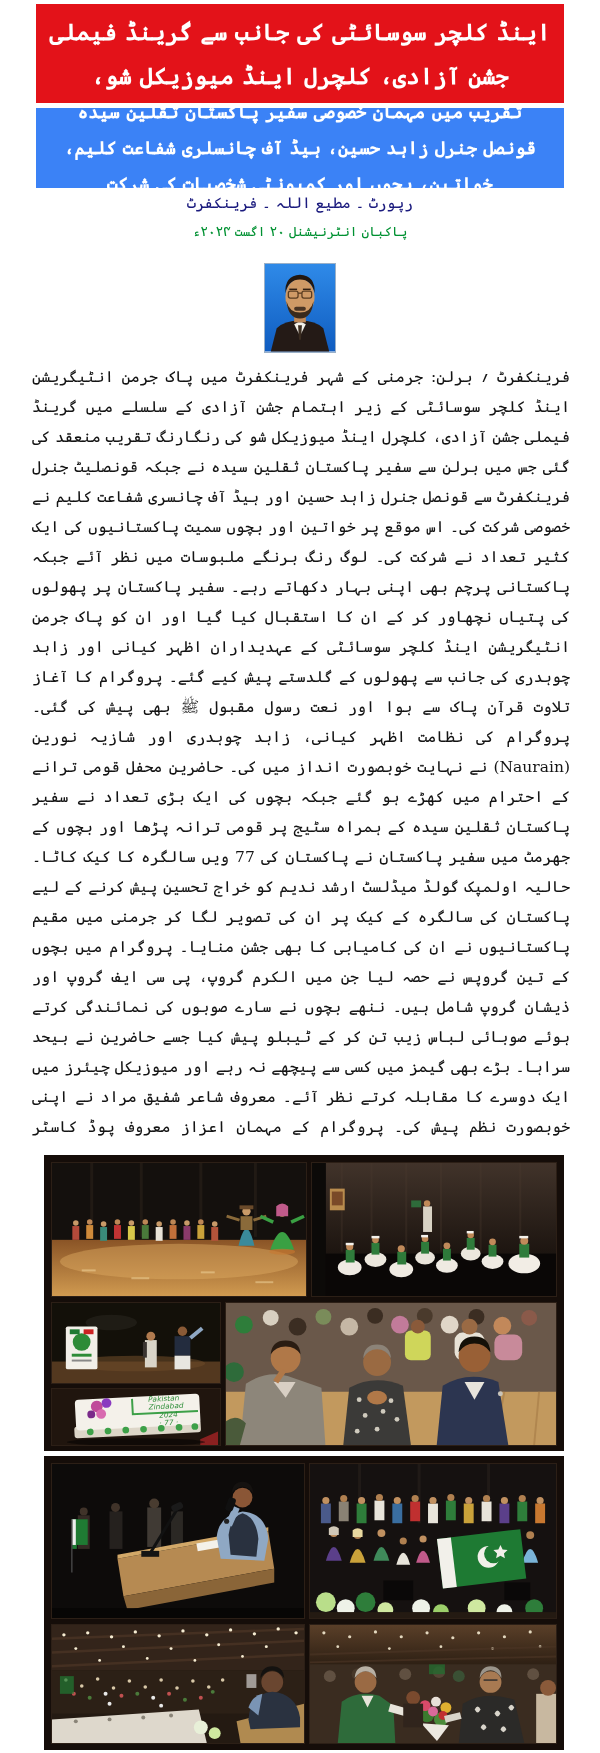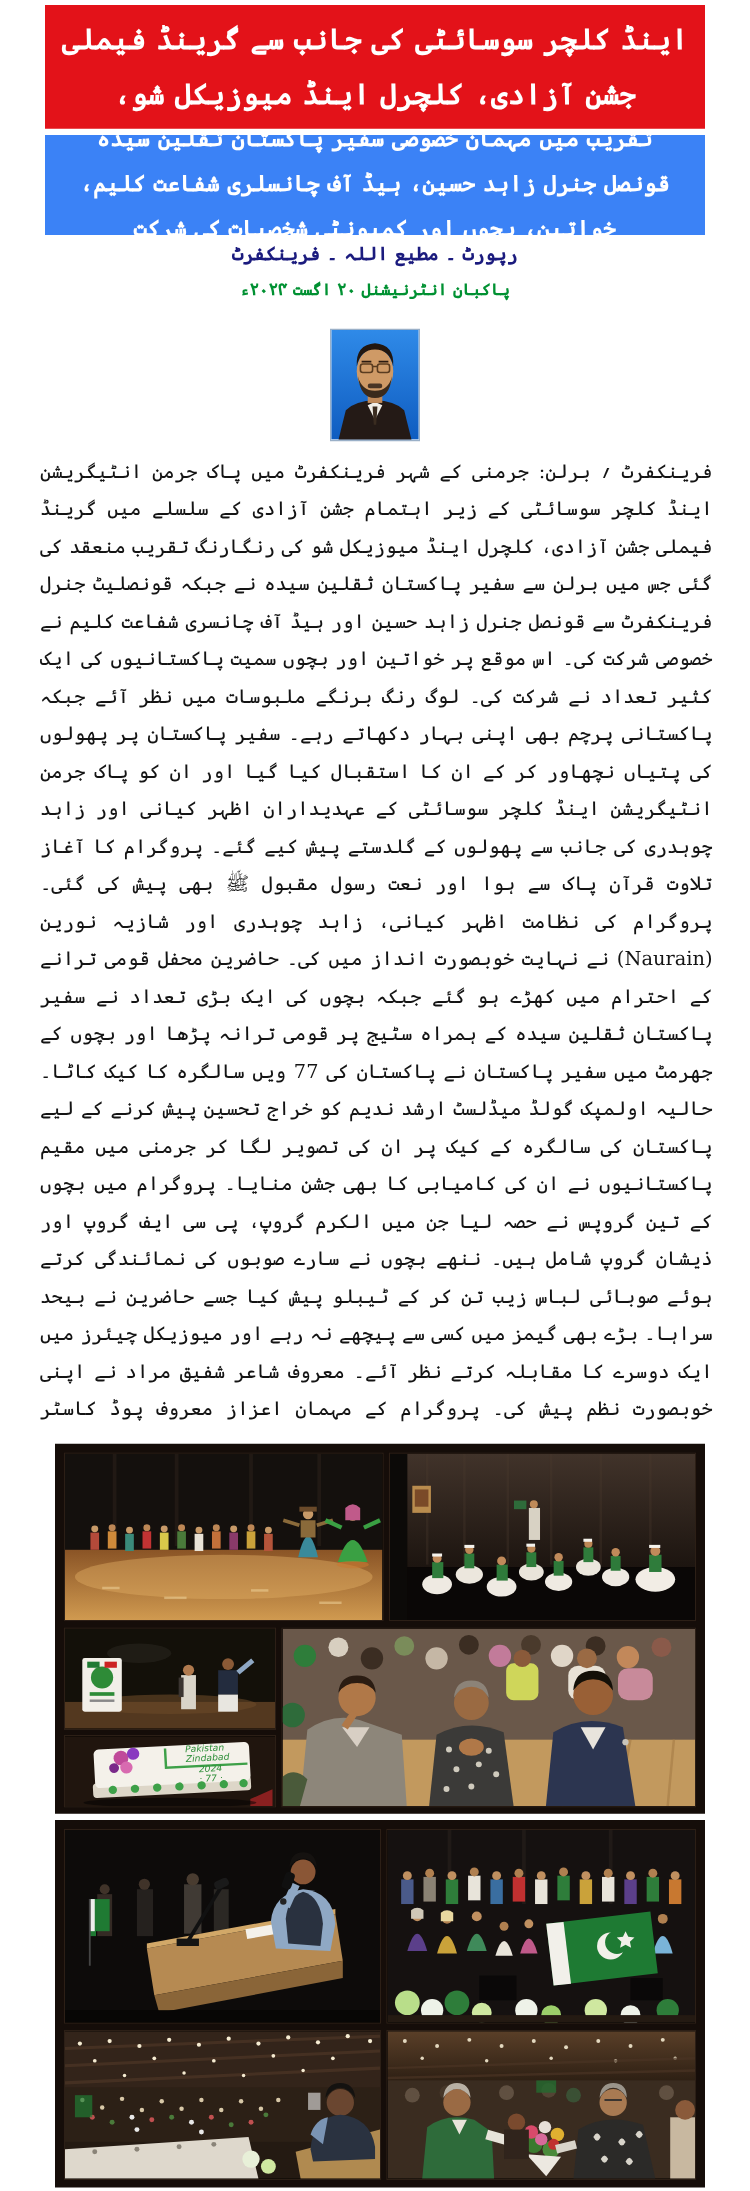--- a/index.html
+++ b/index.html
@@ -7,21 +7,21 @@
         font-family:"DejaVu Serif","Liberation Serif",serif;}
   .abs{position:absolute;}
   
   .banner{left:36px;width:528px;display:flex;align-items:center;justify-content:center;
           text-align:center;color:#ffffff;direction:rtl;overflow:hidden;}
   #headline-banner{top:4px;height:99px;background:#e31219;font-size:23px;font-weight:bold;
                    line-height:44px;padding:0 12px;box-sizing:border-box;}
   #subheadline-banner{top:108px;height:80px;background:#3b82f6;font-size:18px;font-weight:bold;
                    line-height:36px;padding:18px 14px;box-sizing:border-box;}
   
-  .centerline{left:0;width:600px;text-align:center;direction:rtl;font-weight:bold;}
+  .centerline{left:0;width:600px;text-align:center;direction:rtl;font-weight:normal;}
   #byline{top:194px;font-size:15px;color:#1b1b7e;}
   #dateline{top:224px;font-size:13px;color:#009132;}
   
   #reporter-photo{left:264px;top:263px;width:72px;height:90px;border:1px solid #9ab0c8;
                   box-sizing:border-box;}
   
   #article-body{left:32px;top:362px;width:538px;height:782px;overflow:hidden;
                 direction:rtl;text-align:justify;font-size:15.5px;line-height:30px;color:#141414;}
   
   .collage{background:#150d09;box-sizing:border-box;padding:7px;display:flex;

